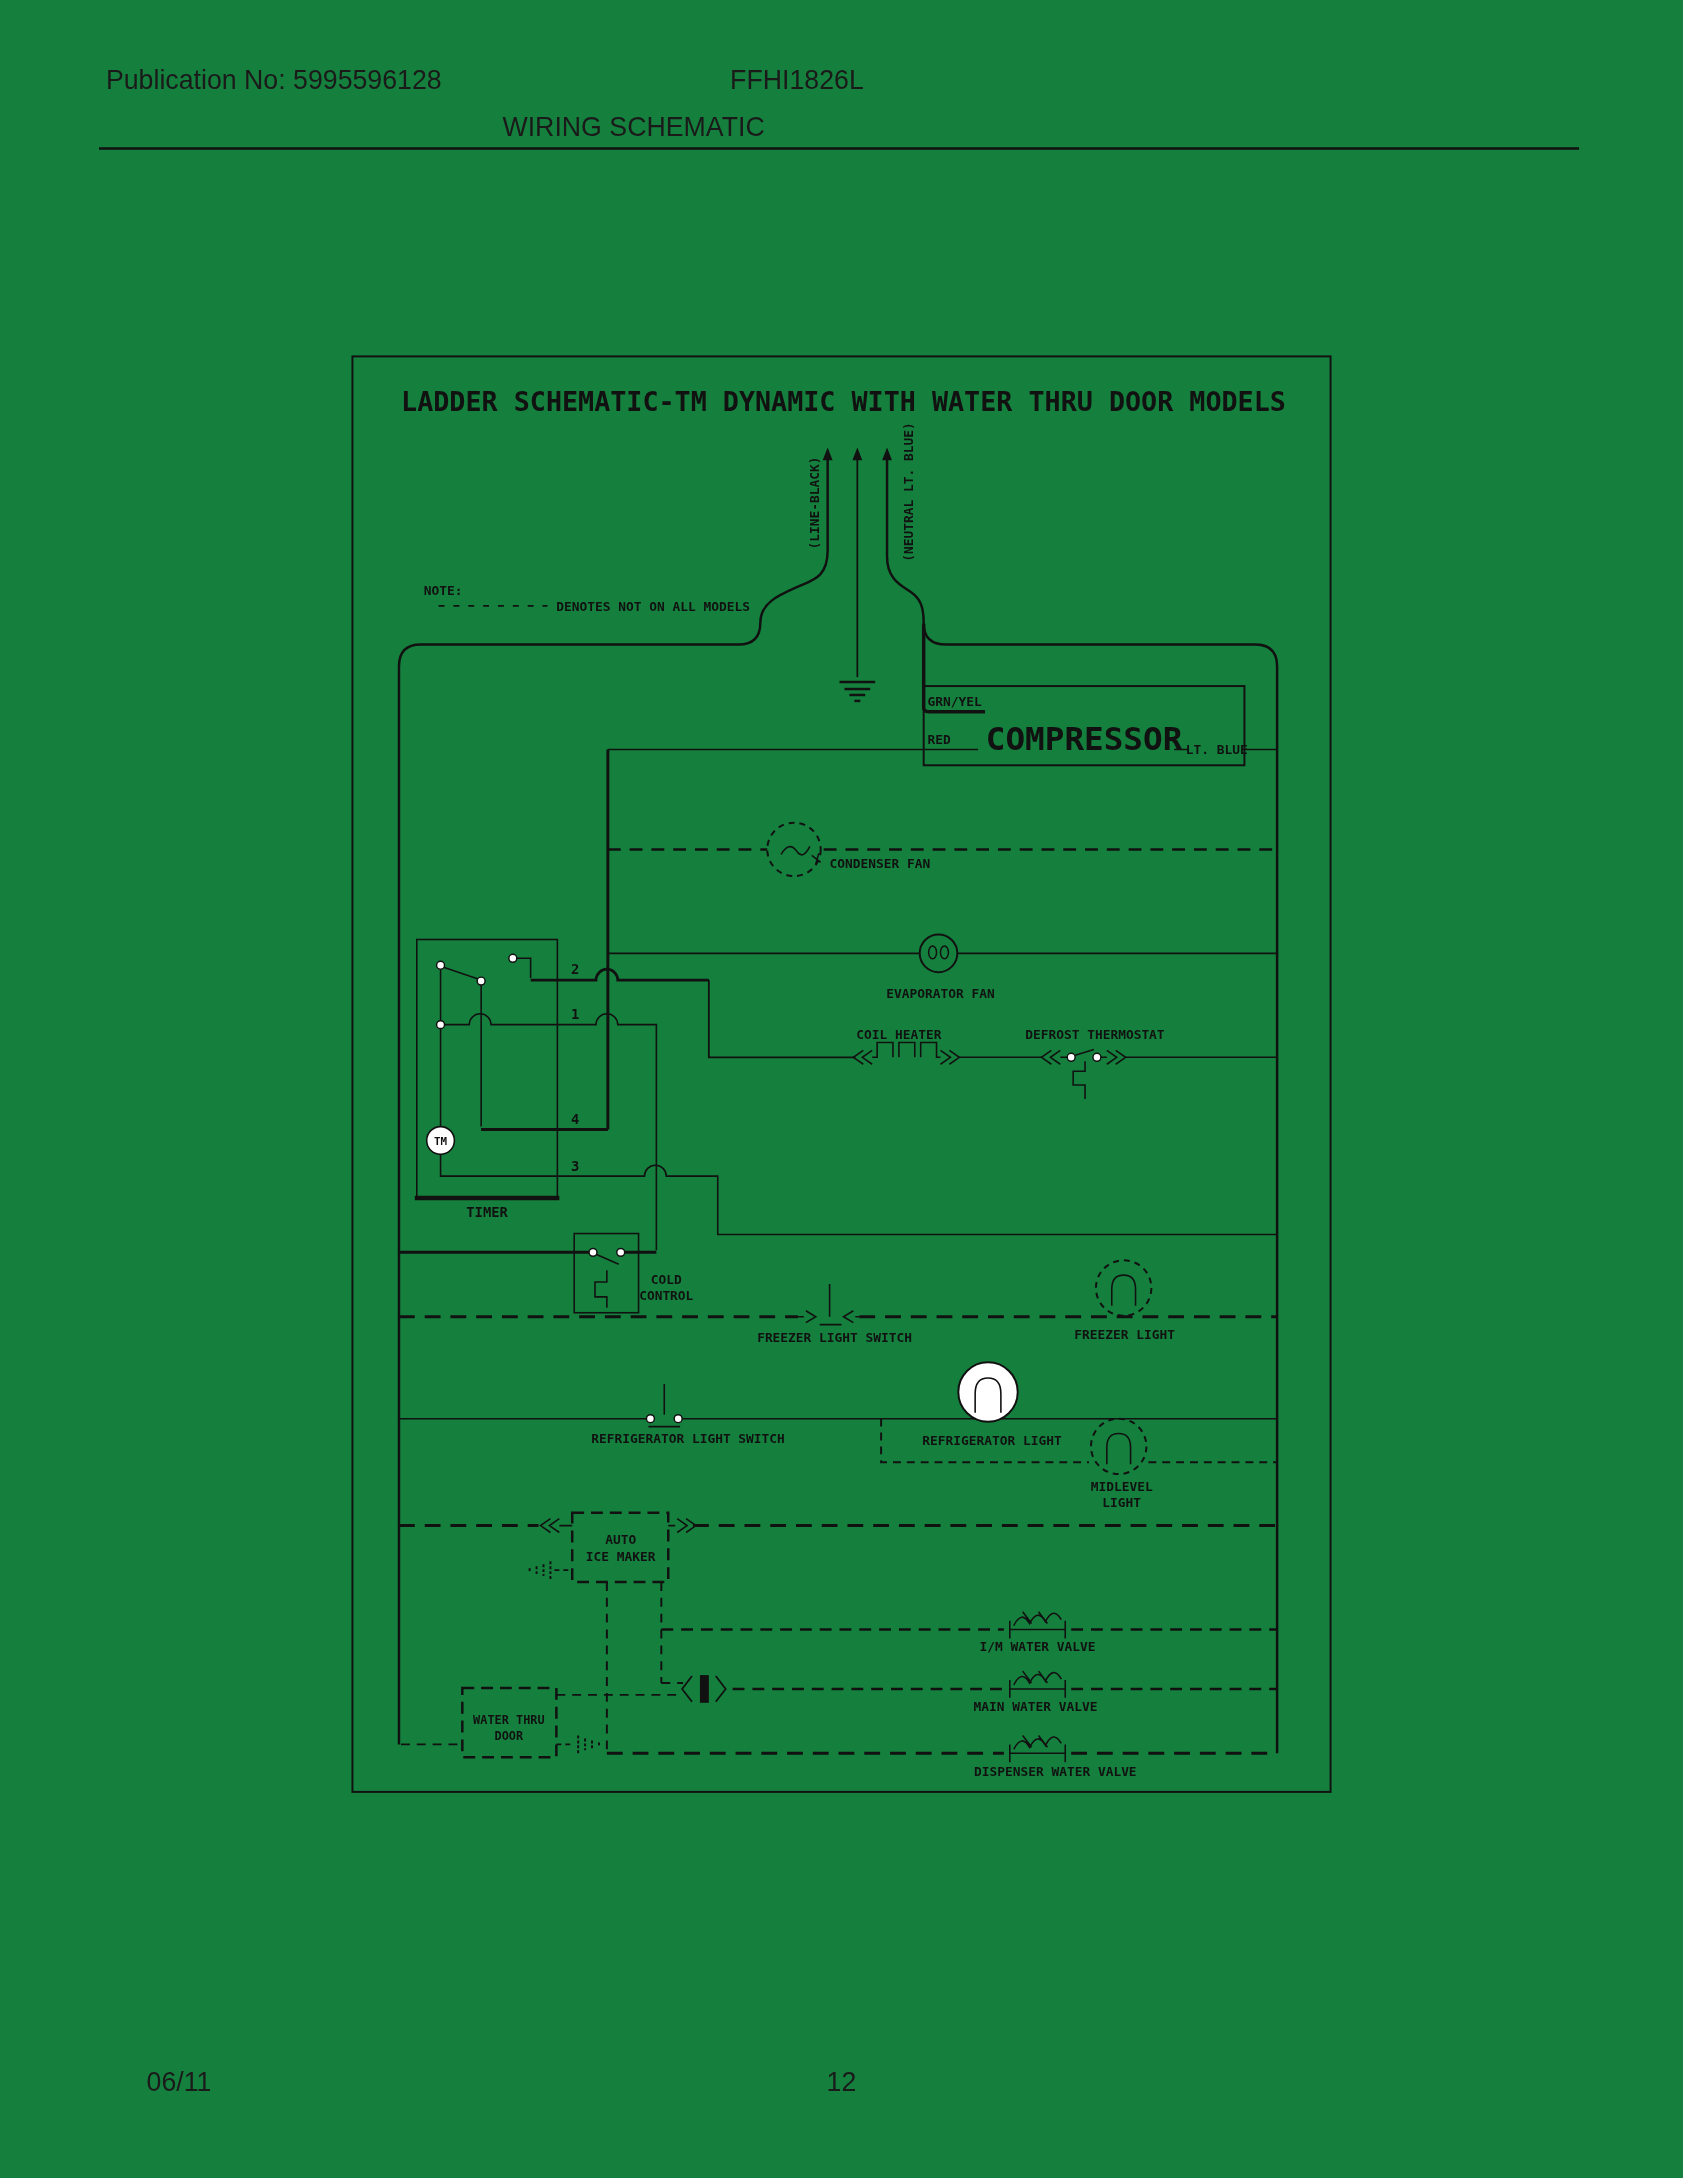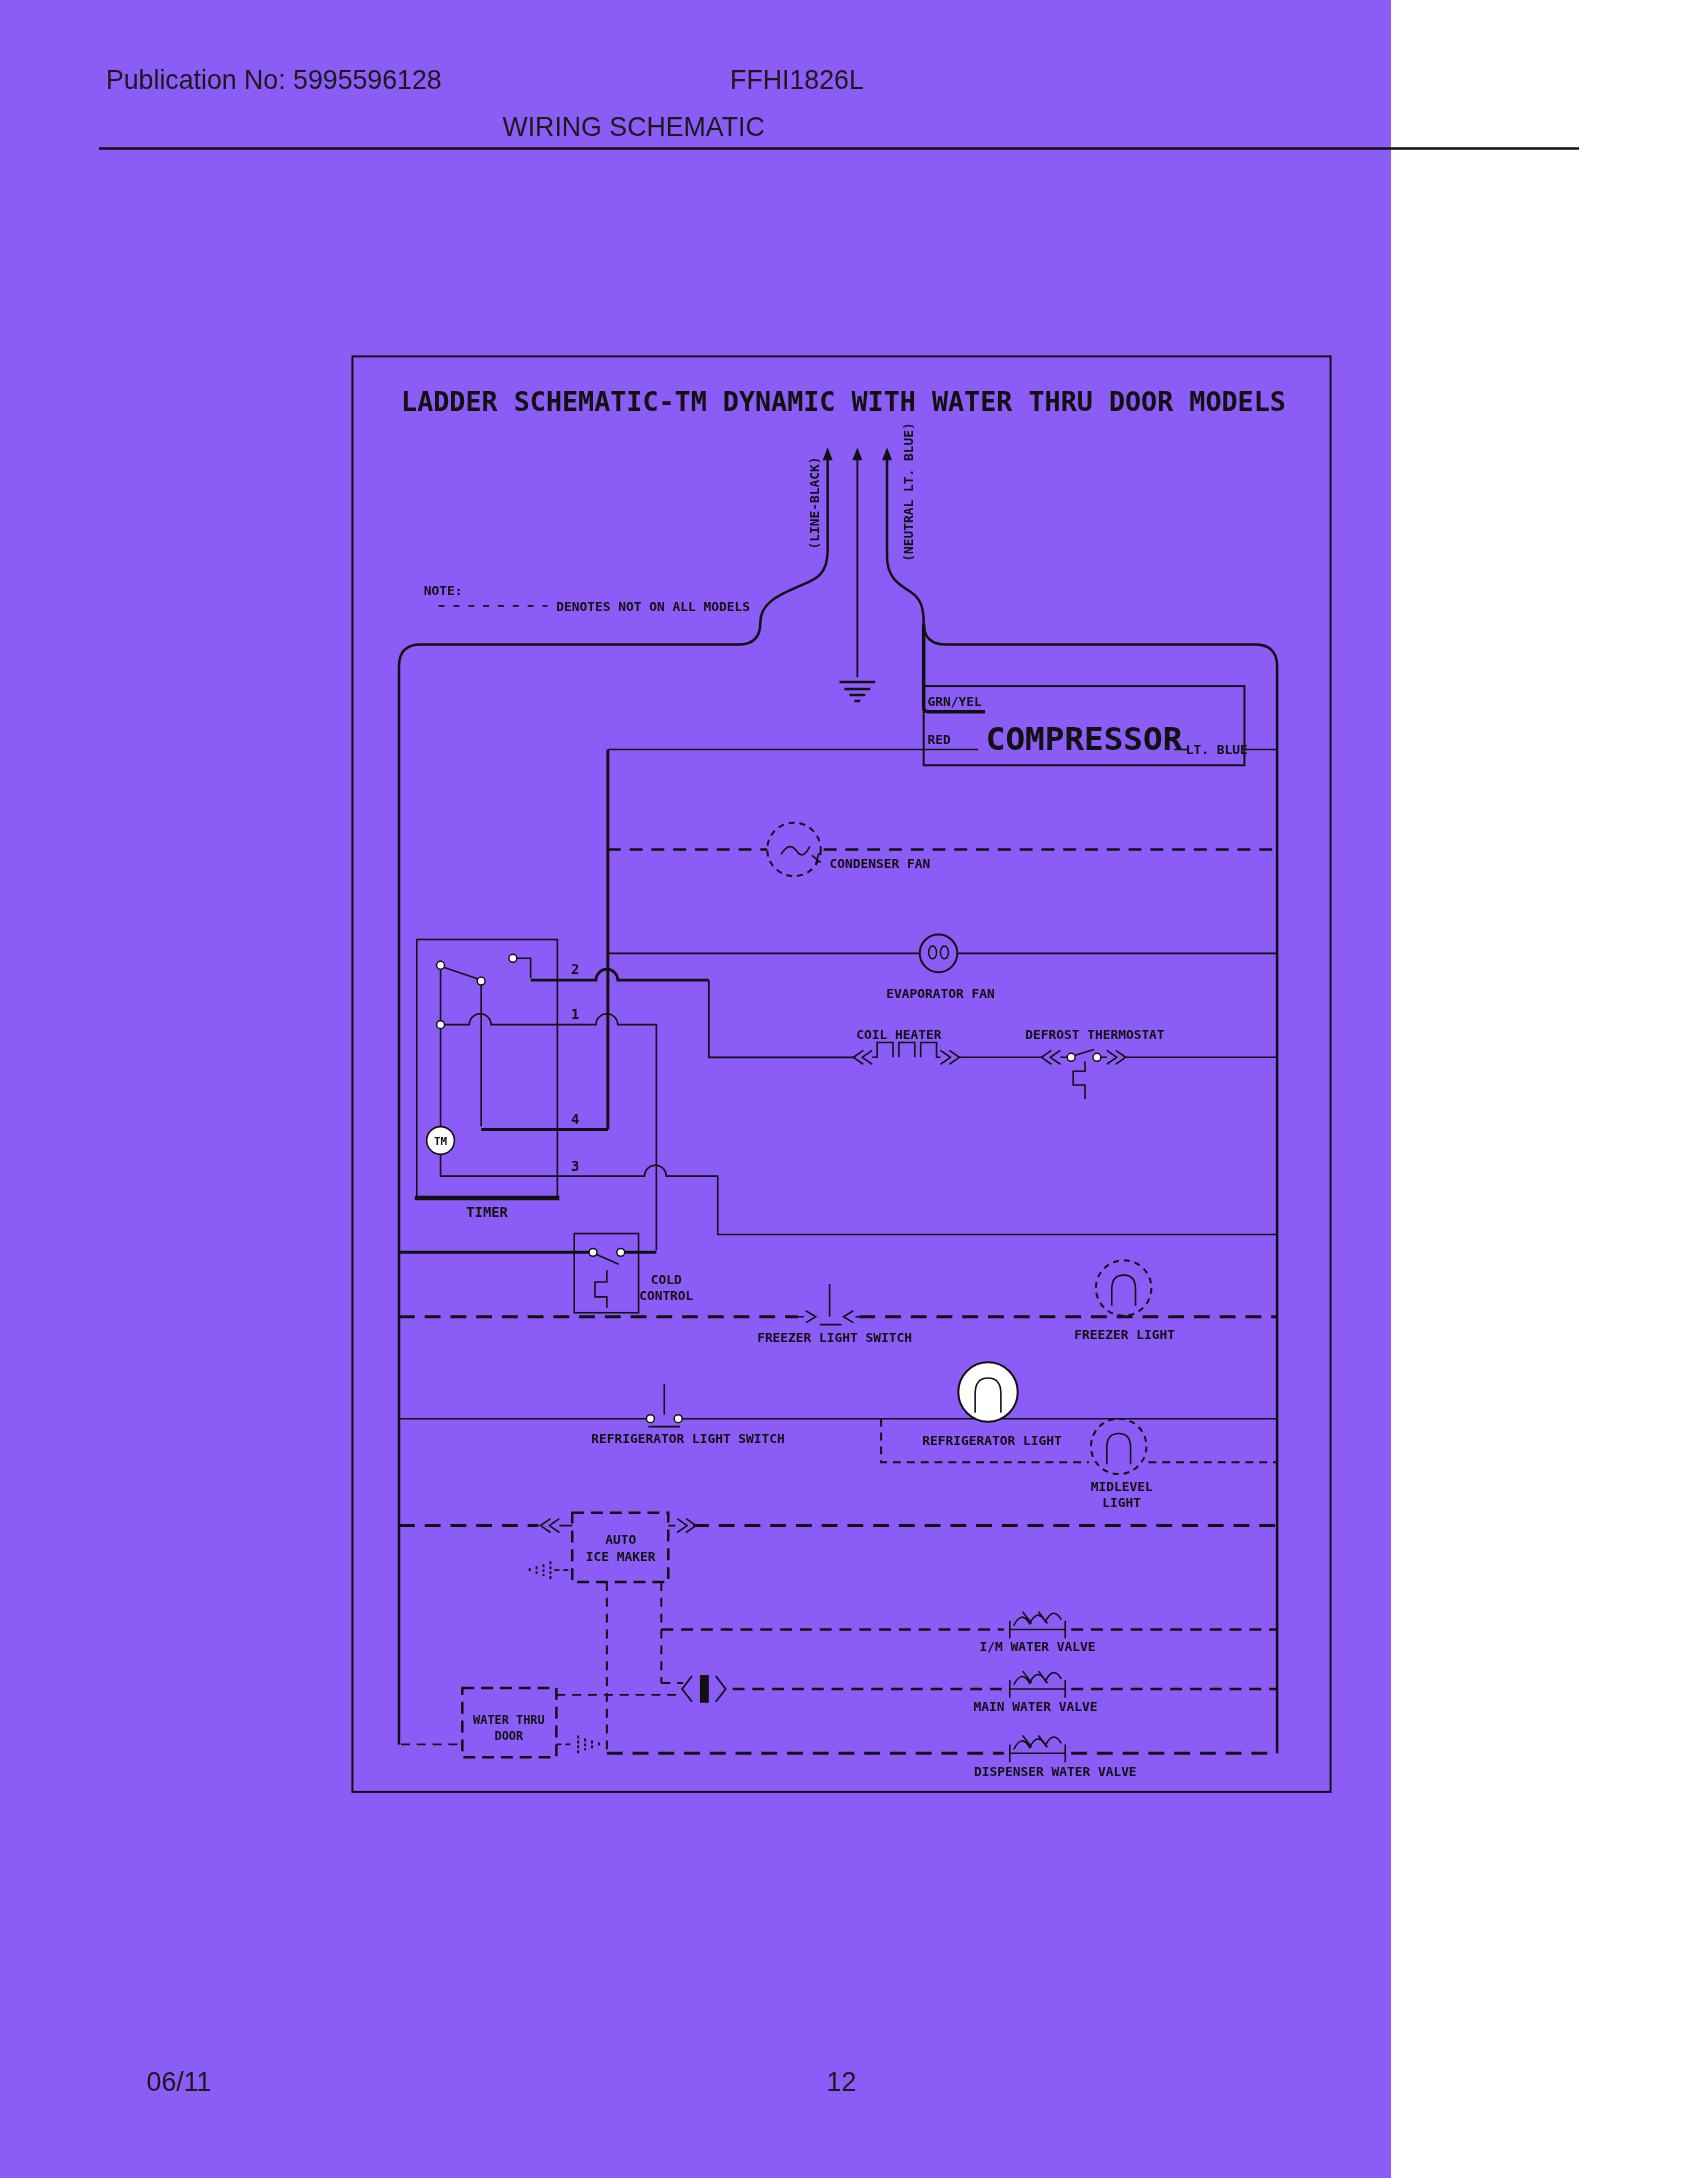--- a/index.html
+++ b/index.html
@@ -1,16 +1,16 @@
 <!DOCTYPE html>
 <html><head>
 <meta charset="utf-8">
 <style>
   html,body{margin:0;padding:0;background:#ffffff;}
-  .page{width:1391px;height:2178px;position:relative;background:#8b5cf6;}
+  .page{width:1683px;height:2178px;position:relative;background:#15803d;}
   svg{display:block;}
   text{fill:#111;}
   .hdr{font-family:"Liberation Sans",sans-serif;font-size:27px;fill:#1a1a1a;}
   .mono{font-family:"DejaVu Sans Mono","Liberation Mono",monospace;font-weight:bold;}
   .lbl{font-size:13px;}
   .term{font-size:14px;}
   .wire{stroke:#111;fill:none;}
 </style>
 </head>
 <body>

